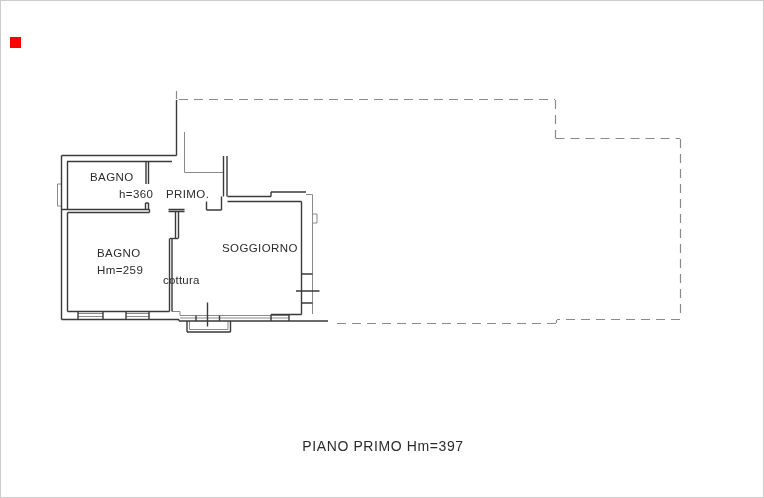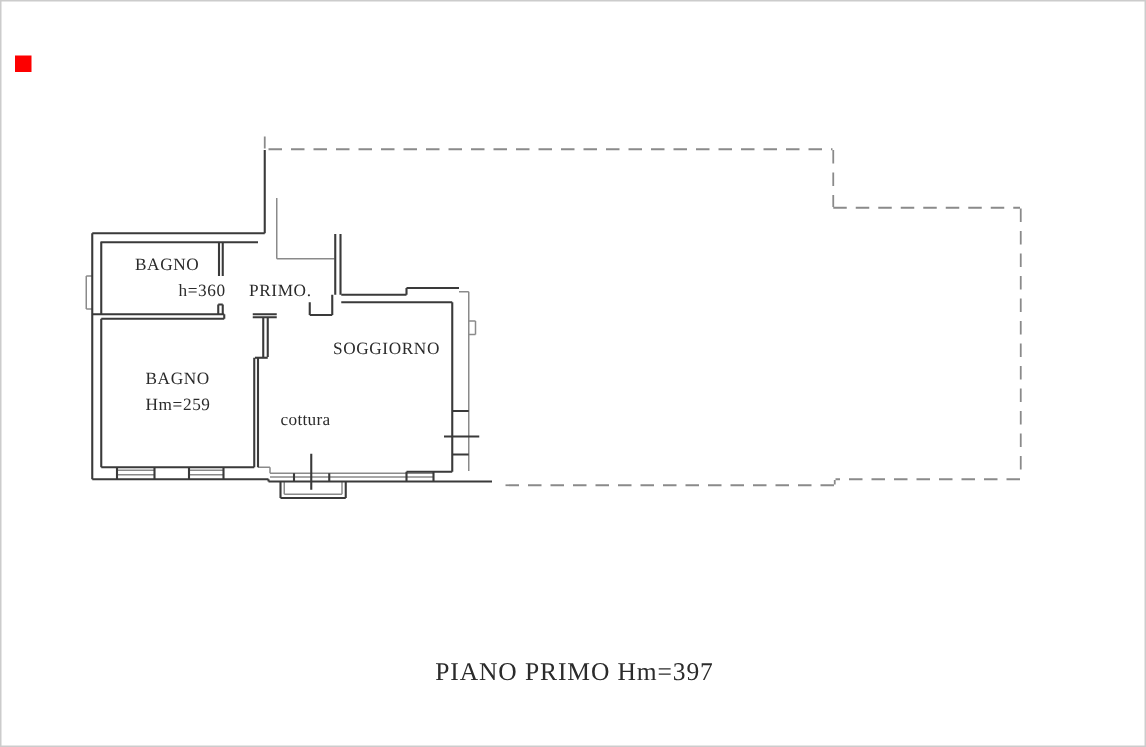--- a/index.html
+++ b/index.html
@@ -2,21 +2,21 @@
 <html style="--wall: #3a3a3a; --gray: #8a8a8a; --marker: #fd0000; --text: #2b2b2b; --border: #cccccc; --paper: #ffffff;"><head>
 <meta charset="utf-8">
 <style>
   html,body{margin:0;padding:0;background:#ffffff;}
   #canvas{
     position:relative;
     width:764px;height:498px;
     background:var(--paper,#ffffff);
     border:1px solid var(--border,#cccccc);
     box-sizing:border-box;
-    font-family:Liberation Serif, serif;
+    font-family:Liberation Sans, sans-serif;
     overflow:hidden;
   }
   #plan-svg{position:absolute;left:0;top:0;}
   .s-dark{stroke:var(--wall,#3a3a3a);stroke-width:1.4;fill:none;}
   .s-gray{stroke:var(--gray,#8a8a8a);stroke-width:1;fill:none;}
   .dash{stroke:var(--gray,#8a8a8a);stroke-width:1.2;fill:none;stroke-dasharray:9 6;}
   .room-label{
     position:absolute;
     color:var(--text,#2b2b2b);
     font-size:11.5px;
@@ -24,21 +24,21 @@
     white-space:nowrap;
   }
   #red-marker{
     position:absolute;left:9px;top:36px;width:11px;height:11px;
     background:var(--marker,#fd0000);
   }
   #floor-title{
     position:absolute;left:0;top:437px;width:764px;
     text-align:center;
     color:var(--text,#2b2b2b);
-    font-size:17px;
+    font-size:14px;
     letter-spacing:0.6px;
   }
 </style>
 </head>
 <body>
 
 <div id="canvas">
 
   <div id="red-marker"></div>
 
@@ -108,19 +108,19 @@
   <div class="room-label" style="left:89px;top:170px;">BAGNO</div>
 
   <div class="room-label" style="left:118px;top:187px;">h=360</div>
 
   <div class="room-label" style="left:165px;top:187px;">PRIMO.</div>
 
   <div class="room-label" style="left:96px;top:246px;">BAGNO</div>
 
   <div class="room-label" style="left:96px;top:263px;">Hm=259</div>
 
-  <div class="room-label" style="left:221px;top:226px;">SOGGIORNO</div>
+  <div class="room-label" style="left:221px;top:241px;">SOGGIORNO</div>
 
-  <div class="room-label" style="left:186px;top:273px;letter-spacing:0.2px;">cottura</div>
+  <div class="room-label" style="left:162px;top:273px;letter-spacing:0.2px;">cottura</div>
 
   <div id="floor-title">PIANO PRIMO Hm=397</div>
 
 </div>
 
 </body></html>

